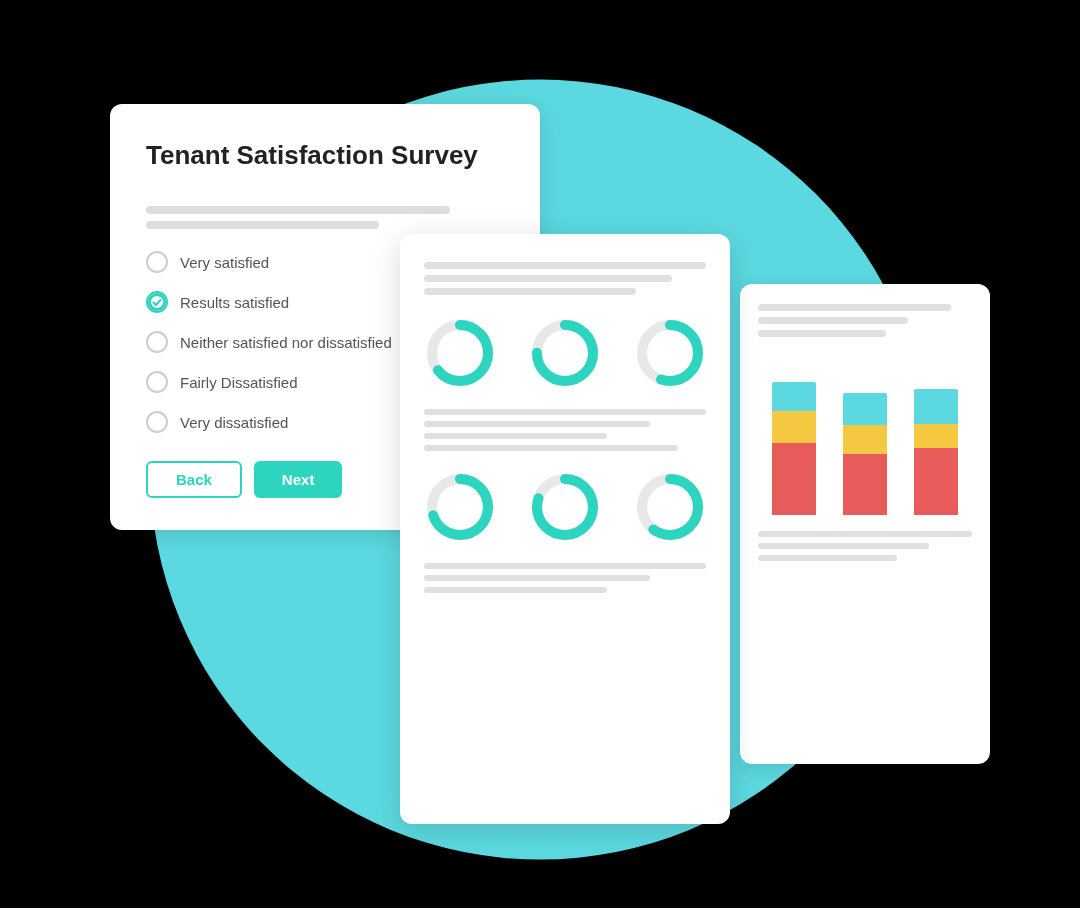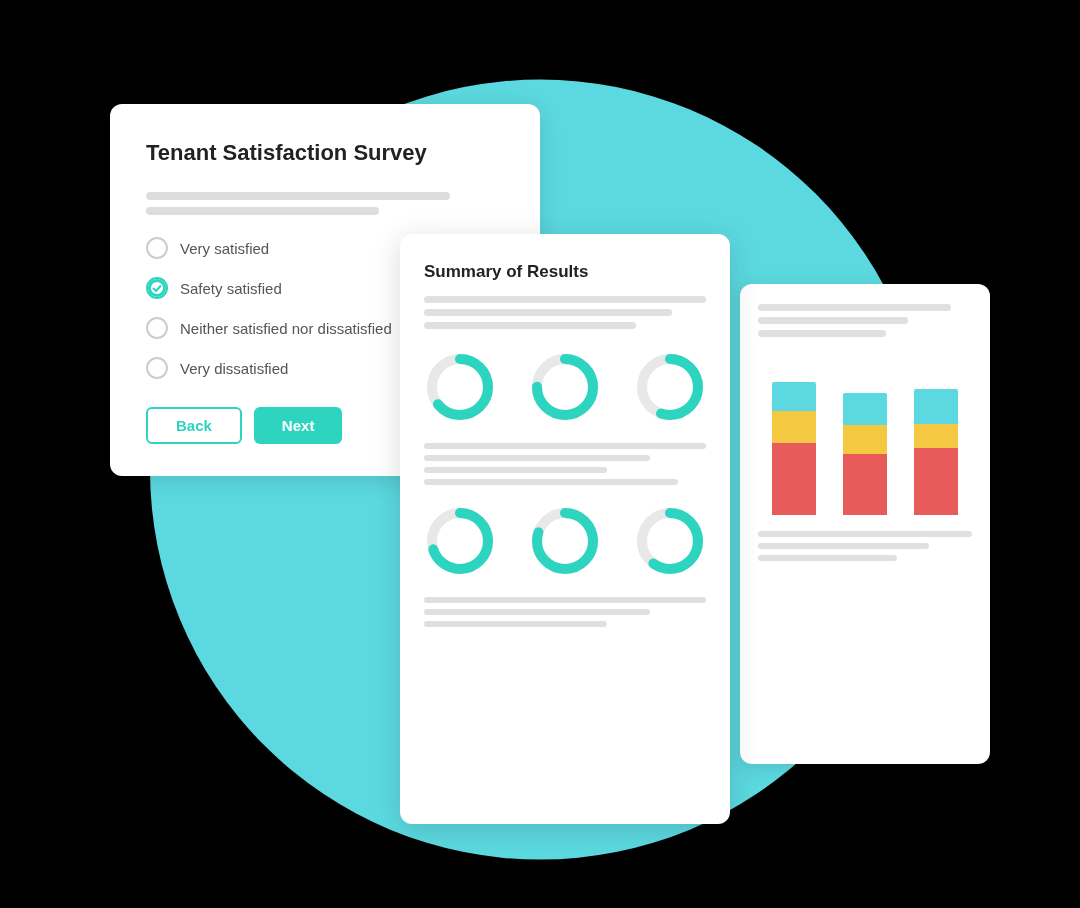--- a/index.html
+++ b/index.html
@@ -35,24 +35,24 @@
       top: 80px;
       left: 20px;
       width: 430px;
       background: #fff;
       border-radius: 12px;
       box-shadow: 0 4px 24px rgba(0,0,0,0.13);
       padding: 36px 36px 32px 36px;
       z-index: 10;
     }
     .survey-card .card-title {
-      font-size: 22px;
+      font-size: 26px;
       font-weight: 700;
       color: #222;
-      margin-bottom: 26px;
+      margin-bottom: 35px;
     }
     .survey-card .section-label {
       font-size: 14px;
       font-weight: 700;
       color: #555;
       margin-bottom: 14px;
     }
     .text-lines {
       display: flex;
       flex-direction: column;
@@ -276,28 +276,32 @@
         <span class="option-label">Very satisfied</span>
       </div>
 
       <div class="option-item">
         <div class="radio-circle checked">
           <svg class="check-svg" width="16" height="16" viewBox="0 0 16 16">
             <circle cx="8" cy="8" r="7" stroke="#2dd4bf" stroke-width="1.8" fill="none"></circle>
             <polyline points="4.5,8.5 7,11 11.5,6" stroke="#2dd4bf" stroke-width="2" fill="none" stroke-linecap="round" stroke-linejoin="round"></polyline>
           </svg>
         </div>
-        <span class="option-label">Safety satisfied</span>
+        <span class="option-label">Results satisfied</span>
       </div>
 
       <div class="option-item">
         <div class="radio-circle"></div>
         <span class="option-label">Neither satisfied nor dissatisfied</span>
       </div>
 
+      <div class="option-item">
+        <div class="radio-circle"></div>
+        <span class="option-label">Fairly Dissatisfied</span>
+      </div>
 
       <div class="option-item">
         <div class="radio-circle"></div>
         <span class="option-label">Very dissatisfied</span>
       </div>
     </div>
     <div class="card-buttons">
       <button class="btn-back">Back</button>
       <button class="btn-next">Next</button>
     </div>
@@ -330,21 +334,20 @@
       </div>
     </div>
     <div class="chart-bottom-lines">
       <div class="chart-bottom-line b1"></div>
       <div class="chart-bottom-line b2"></div>
       <div class="chart-bottom-line b3"></div>
     </div>
   </div>
 
   <div class="results-card">
-    <div class="card-title">Summary of Results</div>
     <div class="results-text-lines">
       <div class="results-text-line l1"></div>
       <div class="results-text-line l2"></div>
       <div class="results-text-line l3"></div>
     </div>
 
     <div class="donuts-row">
       <div class="donut-wrap">
         <svg class="donut-svg" width="72" height="72" viewBox="0 0 72 72">
           <circle cx="36" cy="36" r="28" fill="none" stroke="#e8e8e8" stroke-width="10"></circle>

